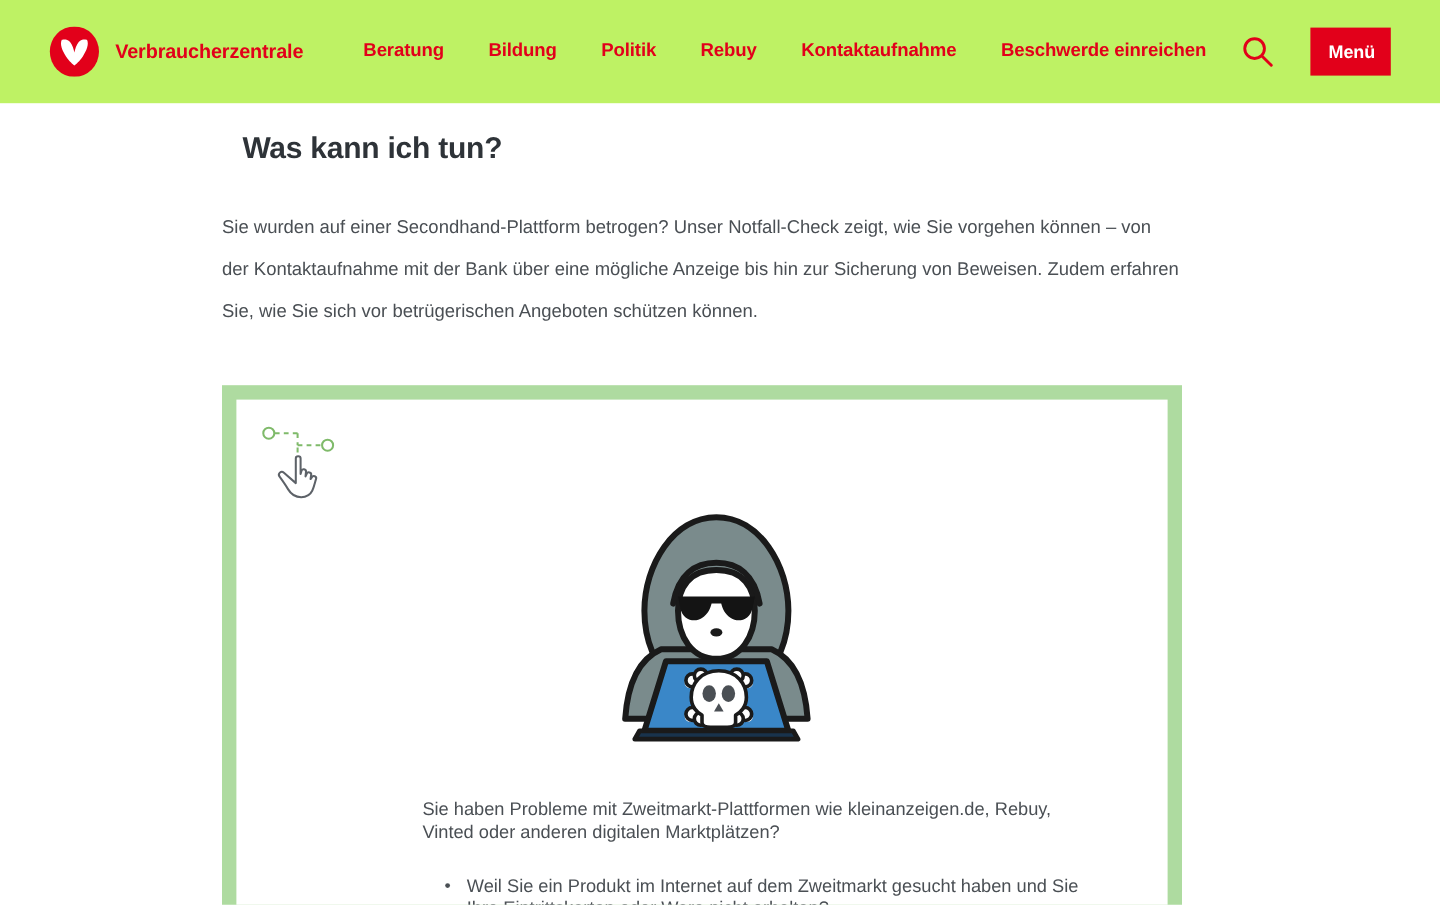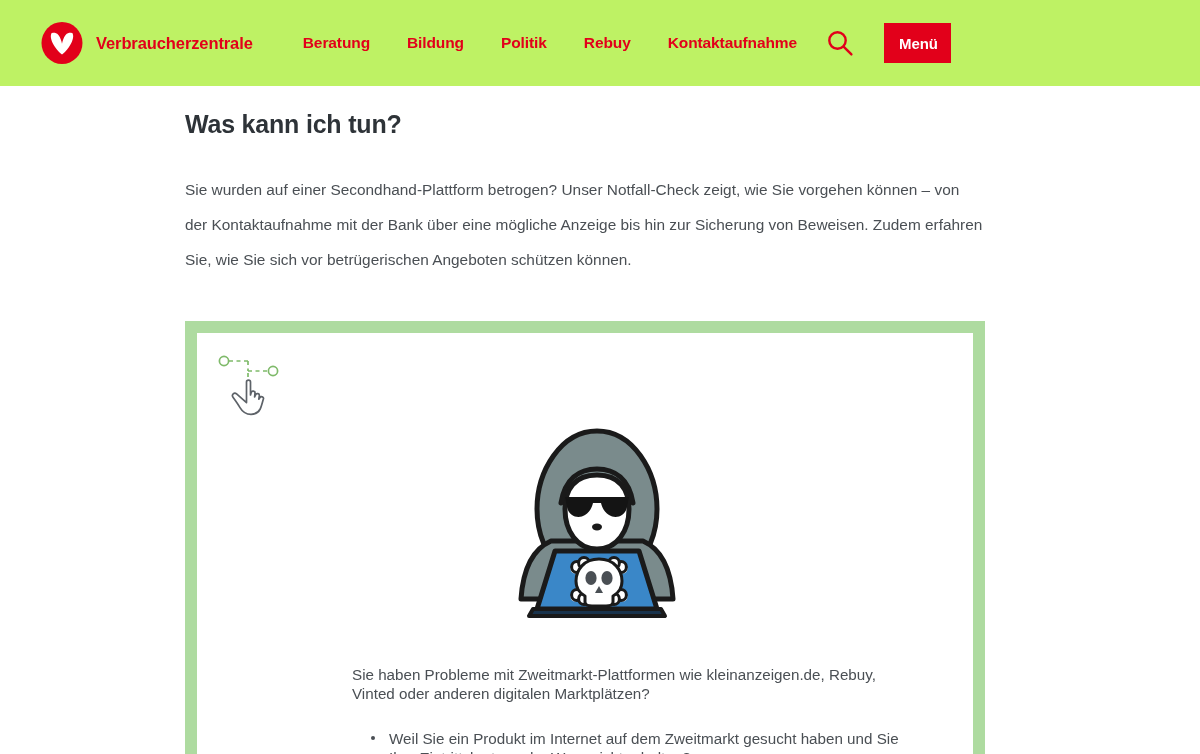--- a/index.html
+++ b/index.html
@@ -89,21 +89,21 @@
     cursor: pointer;
     letter-spacing: -0.1px;
   }
 
   
   .content {
     width: 1200px;
     padding-left: 185px;
   }
   .page-title {
-    margin: 24px 0 0 0;
+    margin: 24px 0 0 17px;
     font-size: 25px;
     font-weight: bold;
     color: #2e3338;
     letter-spacing: -0.2px;
   }
   .intro {
     margin: 33px 0 0 0;
     width: 800px;
     font-size: 15.4px;
     line-height: 35px;
@@ -186,20 +186,21 @@
     </svg>
     <span class="brand-name">Verbraucherzentrale</span>
   </a>
 
   <nav class="main-nav">
     <a class="nav-link" href="#">Beratung</a>
     <a class="nav-link" href="#">Bildung</a>
     <a class="nav-link" href="#">Politik</a>
     <a class="nav-link" href="#">Rebuy</a>
     <a class="nav-link" href="#">Kontaktaufnahme</a>
+    <a class="nav-link" href="#">Beschwerde einreichen</a>
   </nav>
 
   <div class="header-tools">
     <button class="search-btn">
       <svg width="30" height="30" viewBox="0 0 30 30">
         <circle cx="12.5" cy="12.5" r="8.2" fill="none" stroke="#e2001a" stroke-width="2.4"></circle>
         <line x1="18.6" y1="18.6" x2="26.4" y2="26.4" stroke="#e2001a" stroke-width="2.4" stroke-linecap="round"></line>
       </svg>
     </button>
     <button class="menu-btn">

